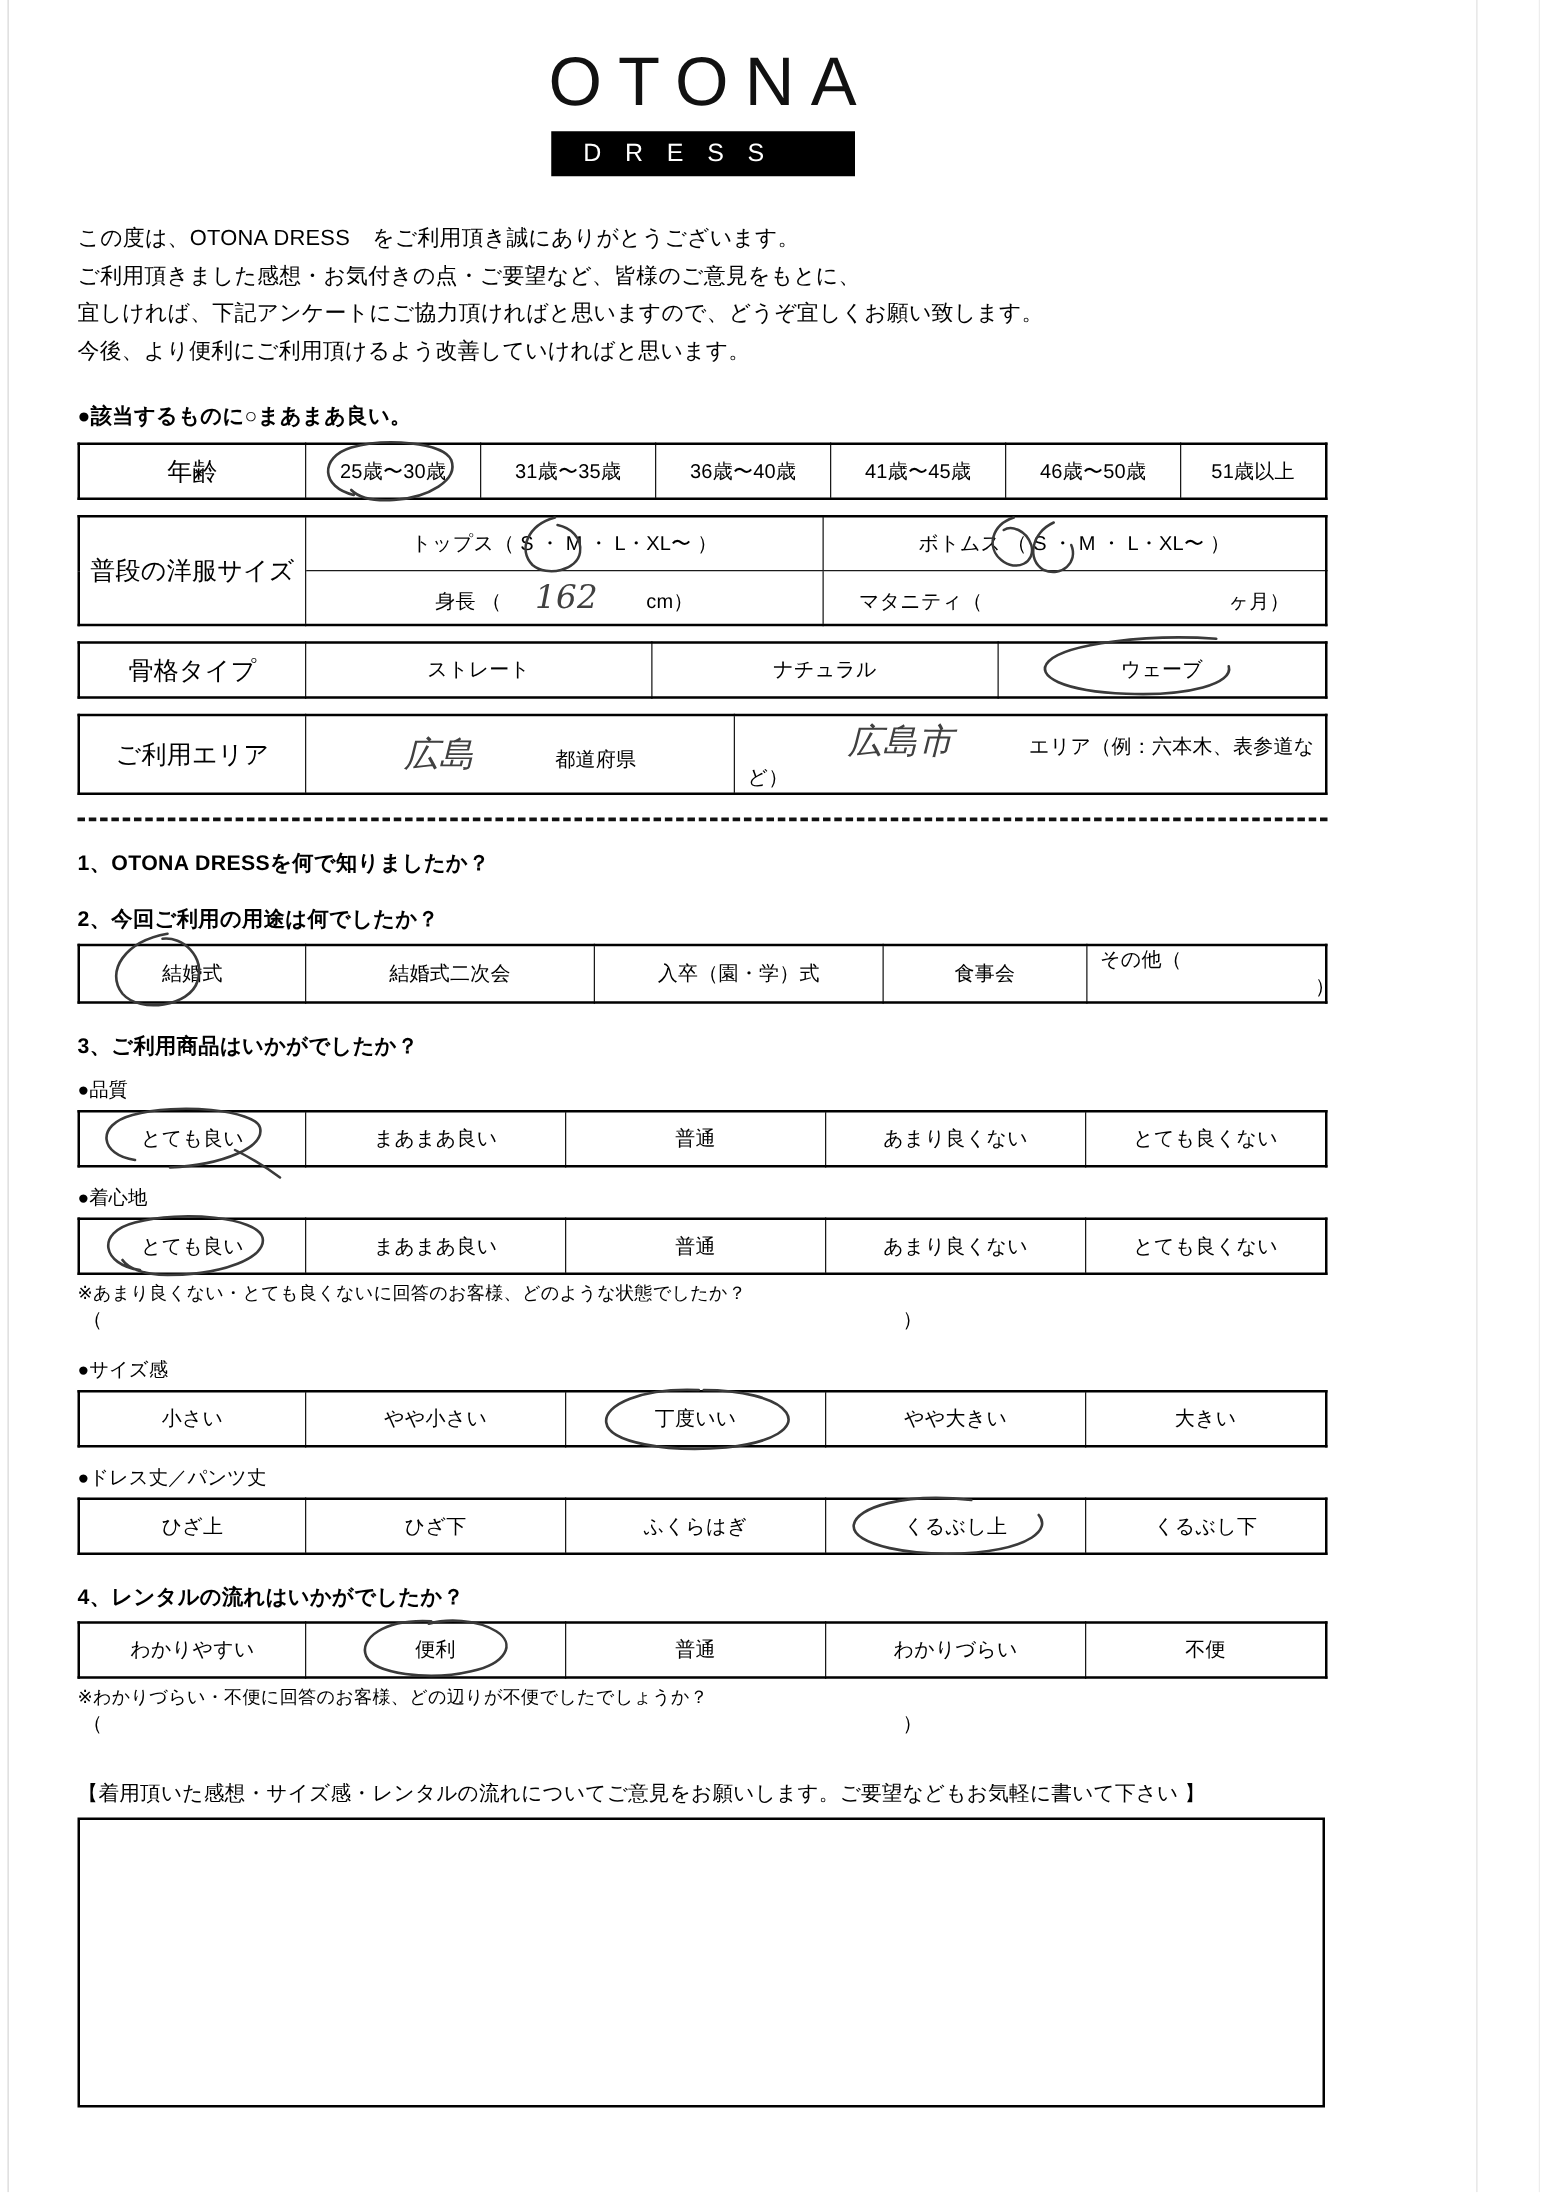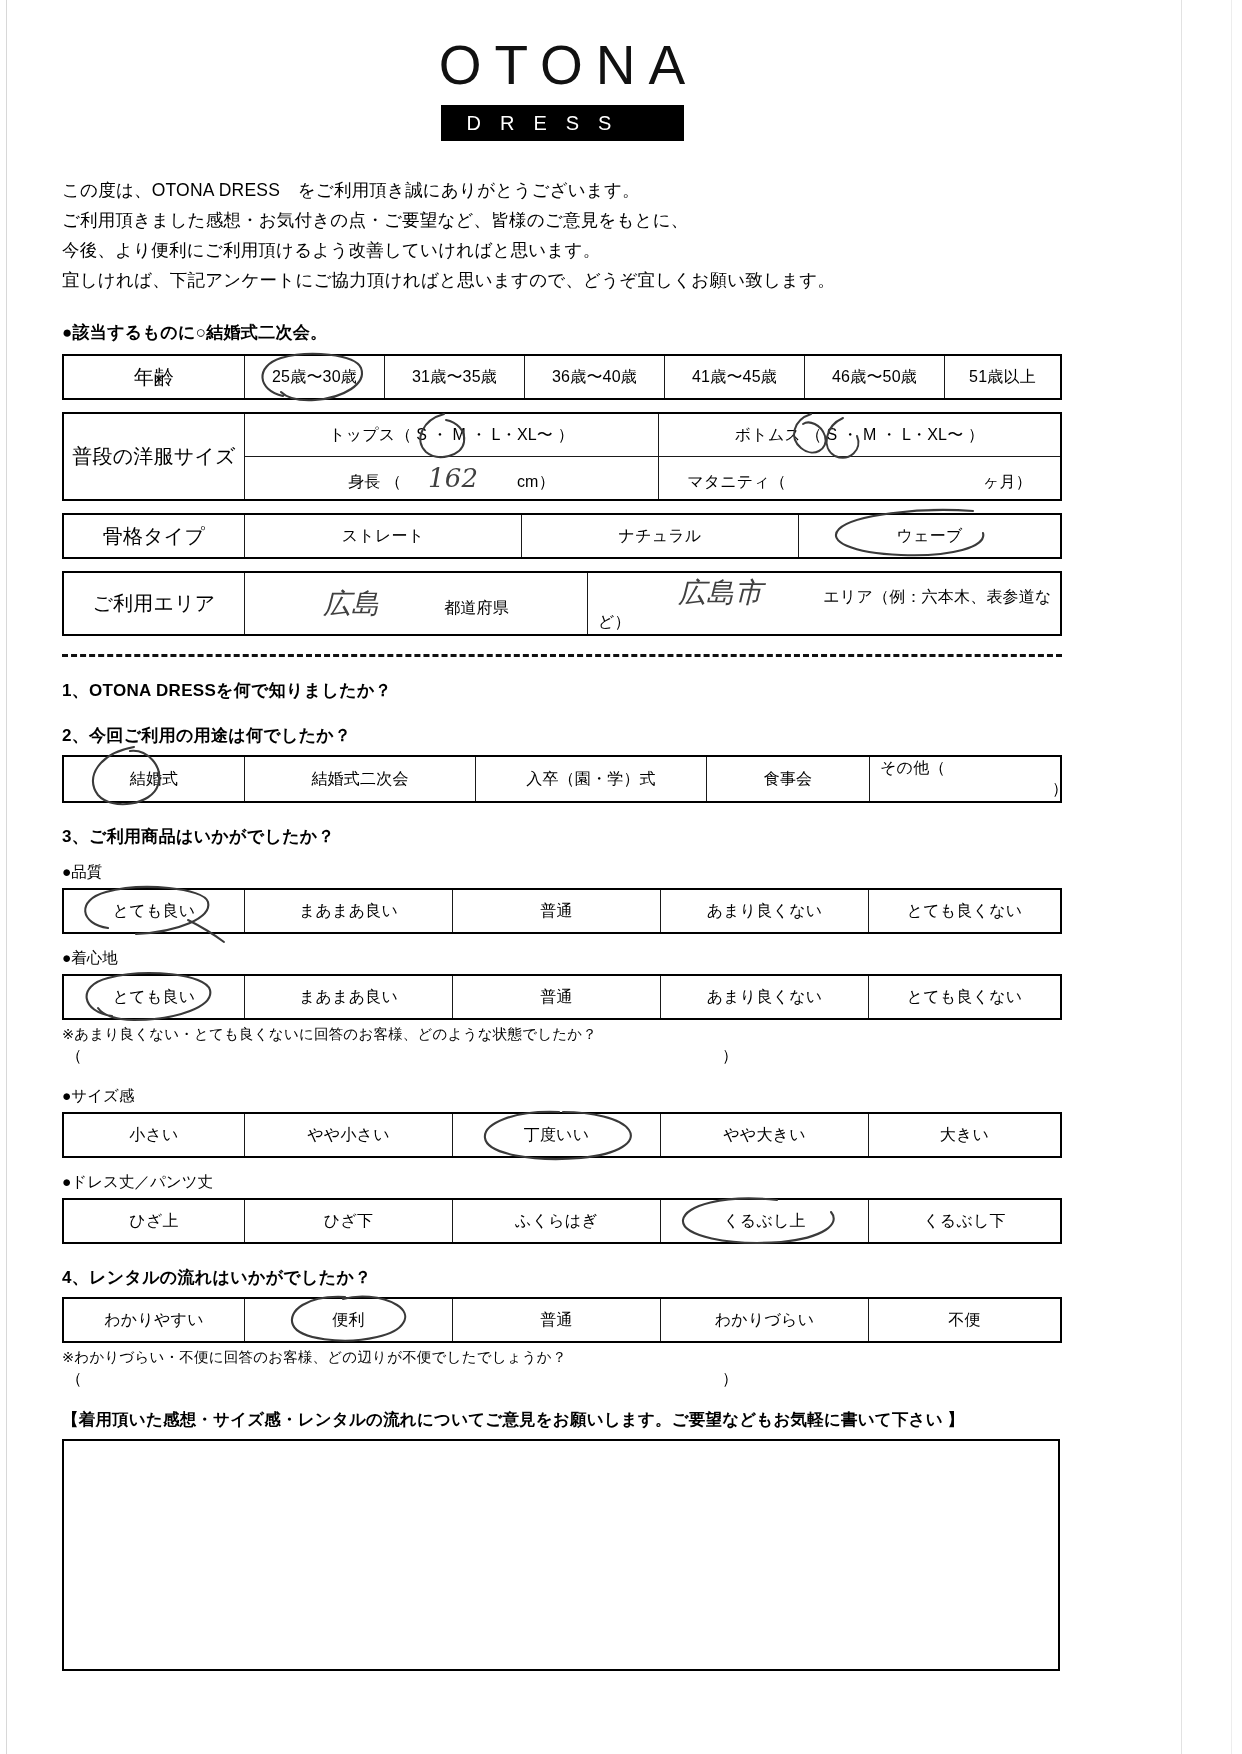--- a/index.html
+++ b/index.html
@@ -163,22 +163,22 @@
   .dash-sep {
     margin-top: 18px;
     border-top: 3px dashed #111;
     height: 0;
     width: 1000px;
   }
 
   
   .comment-head {
     font-size: 16.5px;
-    font-weight: bold;
-    margin-top: 14px;
+    font-weight: normal;
+    margin-top: 29px;
     margin-bottom: 8px;
     letter-spacing: 0.2px;
   }
   .comment-box {
     width: 994px;
     height: 228px;
     border: 2.5px solid #000;
   }
 
   .spacer-sm { height: 8px; }
@@ -194,25 +194,25 @@
   <div class="content">
 
     <div class="logo-wrap">
       <div class="logo-otona">OTONA</div>
       <div class="logo-dress-bar">DRESS</div>
     </div>
 
     <div class="intro">
       <div>この度は、OTONA DRESS　をご利用頂き誠にありがとうございます。</div>
       <div>ご利用頂きました感想・お気付きの点・ご要望など、皆様のご意見をもとに、</div>
+      <div>宜しければ、下記アンケートにご協力頂ければと思いますので、どうぞ宜しくお願い致します。</div>
       <div>今後、より便利にご利用頂けるよう改善していければと思います。</div>
-      <div>宜しければ、下記アンケートにご協力頂ければと思いますので、どうぞ宜しくお願い致します。</div>
-    </div>
-
-    <div class="section-head">●該当するものに○結婚式二次会。</div>
+    </div>
+
+    <div class="section-head">●該当するものに○まあまあ良い。</div>
 
     <div class="tbl-block">
       <table class="grid outer-thick">
         <tbody>
             <tr>
           <td class="lbl" style="width:178px">年齢</td>
           <td style="width:137px">25歳〜30歳<svg class="ink" style="left:2px;top:-6px" width="136" height="52" viewBox="0 0 136 52">
               <path d="M36 46 C10 40 8 16 34 8 C62 0 108 4 114 18 C120 34 96 48 68 50 C52 51 40 48 34 42" fill="none" stroke="#3a3a3a" stroke-width="2.1" stroke-linecap="round"></path>
             </svg></td>
           <td style="width:137px">31歳〜35歳</td>

